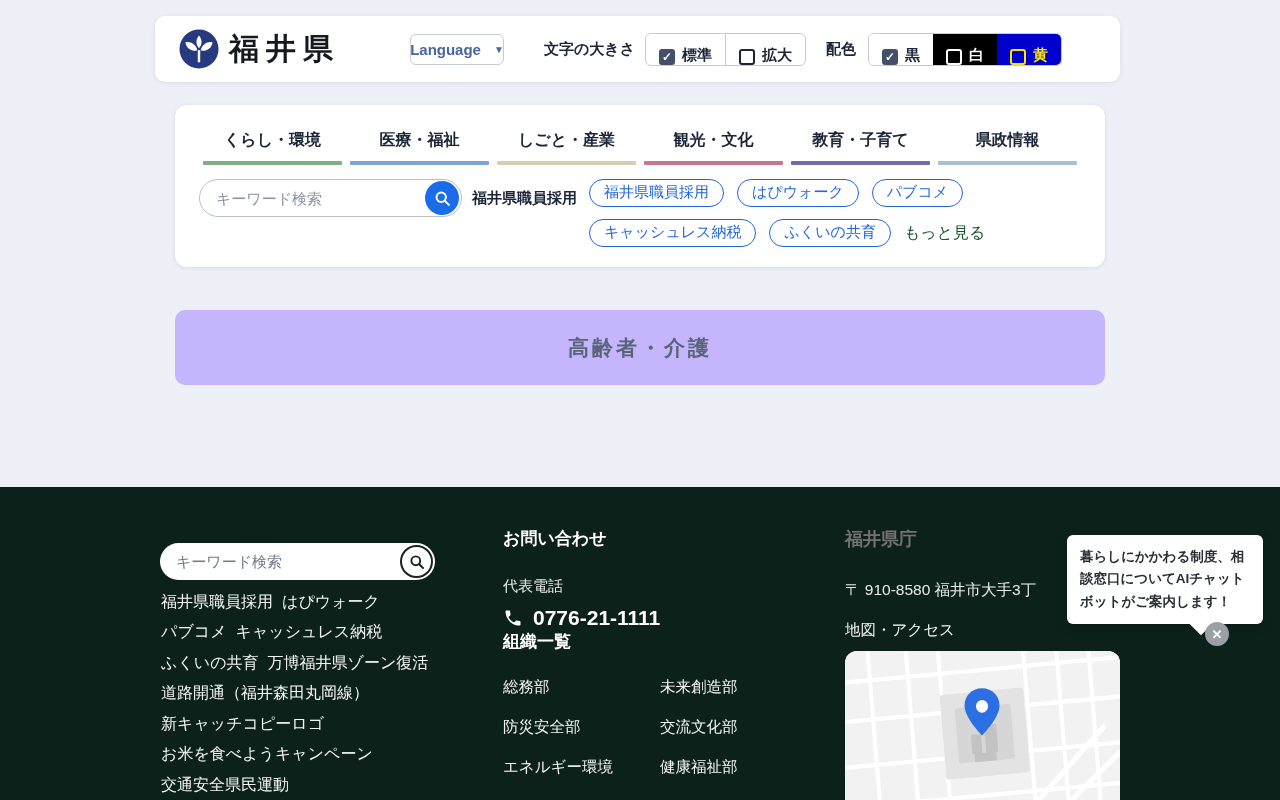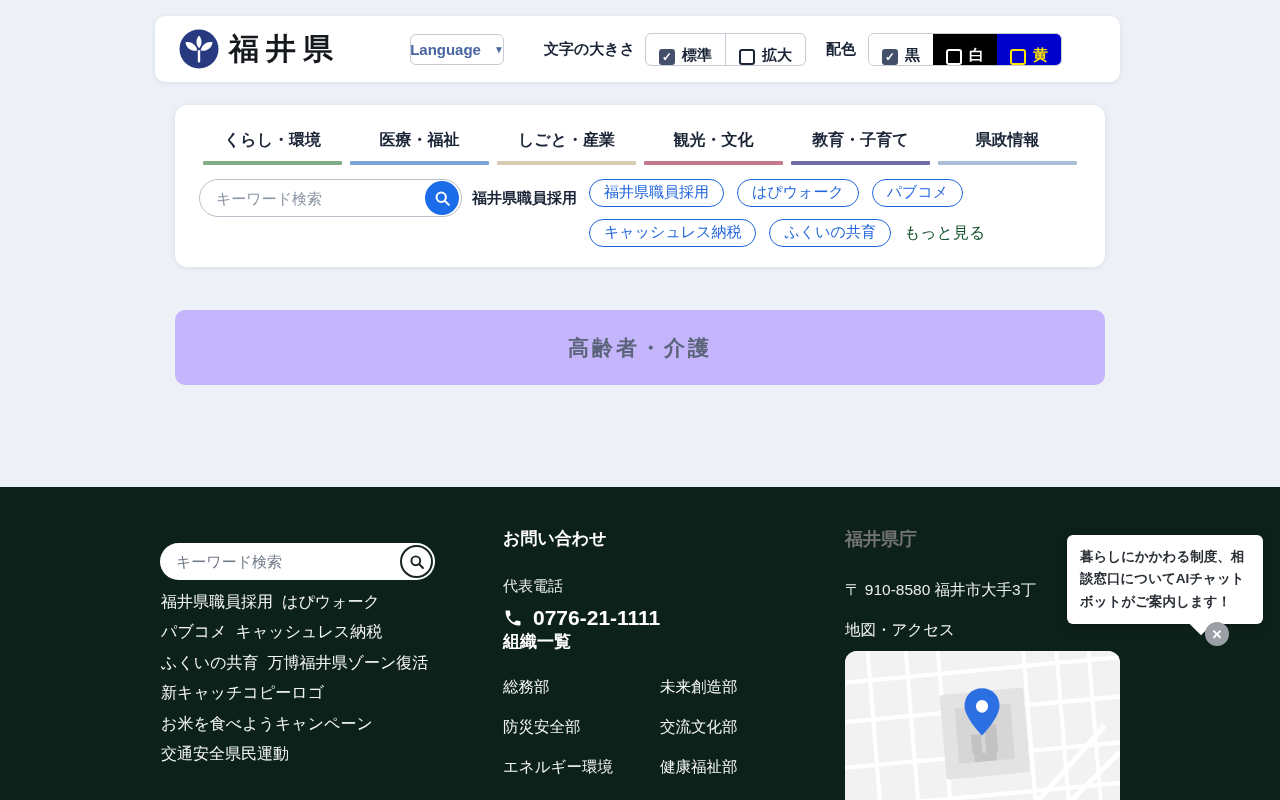--- a/index.html
+++ b/index.html
@@ -271,20 +271,23 @@
       <span class="f-link">福井県職員採用</span>
       <span class="f-link">はぴウォーク</span>
     </div>
     <div class="f-link-line">
       <span class="f-link">パブコメ</span>
       <span class="f-link">キャッシュレス納税</span>
     </div>
     <div class="f-link-line">
       <span class="f-link">ふくいの共育</span>
       <span class="f-link">万博福井県ゾーン復活</span>
+    </div>
+    <div class="f-link-line">
+      <span class="f-link">道路開通（福井森田丸岡線）</span>
     </div>
     <div class="f-link-line">
       <span class="f-link">新キャッチコピーロゴ</span>
     </div>
     <div class="f-link-line">
       <span class="f-link">お米を食べようキャンペーン</span>
     </div>
     <div class="f-link-line">
       <span class="f-link">交通安全県民運動</span>
     </div>

